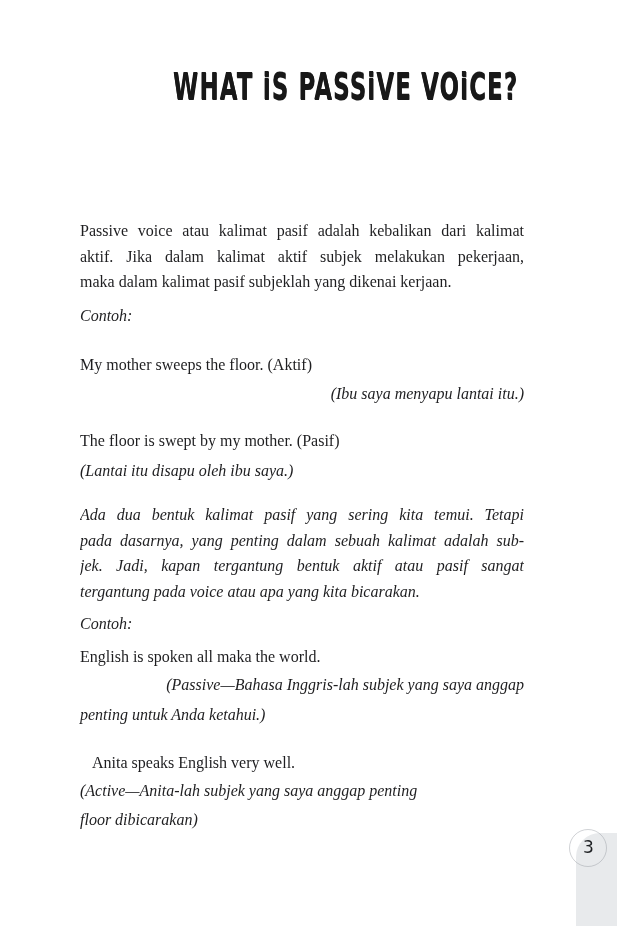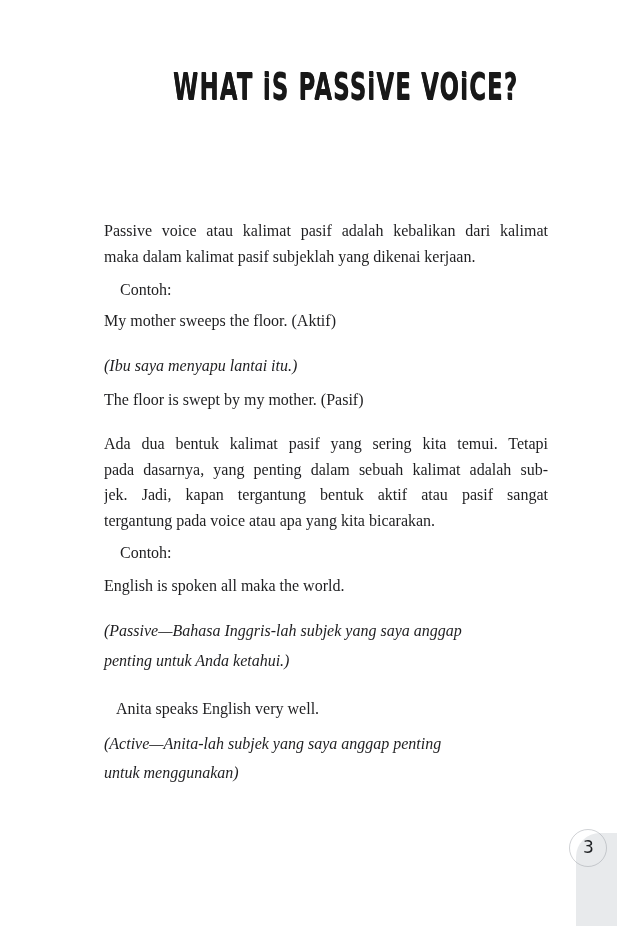--- a/index.html
+++ b/index.html
@@ -31,49 +31,49 @@
     letter-spacing: 2px;
     color: #181818;
     transform: scaleX(0.6);
     transform-origin: center;
     white-space: nowrap;
     text-shadow: 0.5px 0.5px 0 #181818;
   }
   
   .content {
     position: absolute;
-    left: 104px;
+    left: 80px;
     top: 218px;
     width: 444px;
     font-size: 16px;
     line-height: 25.5px;
   }
   .jline {
     text-align: justify;
     text-align-last: justify;
     white-space: nowrap;
     overflow: hidden;
   }
   .jline.last {
     text-align-last: left;
   }
   .contoh {
-    margin-left: 16px;
+    font-style: italic;
   }
   .note {
     font-style: italic;
   }
-  .mt2  { margin-top: 9px; font-style: italic; }
-  .mt3  { margin-top: 20px; }
+  .mt2  { margin-top: 2px; font-style: italic; }
+  .mt3  { margin-top: 3px; text-align: right; }
   .mt4  { margin-top: 4px; }
   .mt7  { margin-top: 7px; }
   .mt8  { margin-top: 8px; }
-  .mt9  { margin-top: 5px; }
-  .mt19 { margin-top: 19px; }
-  .mt22 { margin-top: 8px; }
+  .mt9  { margin-top: 24px; }
+  .mt19 { margin-top: 19px; font-style: italic; }
+  .mt22 { margin-top: 22px; }
   .mt23 { margin-top: 23px; margin-left: 12px; }
   
   .page-tab {
     position: absolute;
     left: 576px;
     top: 833px;
     right: 0;
     bottom: 0;
     background: #e8eaec;
     border-top-left-radius: 24px;
@@ -102,46 +102,48 @@
 <div class="page">
 
   <div class="title-wrap">
     <span class="title-text">WHAT iS PASSiVE VOiCE?</span>
   </div>
 
   <div class="content">
 
     <div class="para">
       <div class="jline">Passive voice atau kalimat pasif adalah kebalikan dari kalimat</div>
+      <div class="jline">aktif. Jika dalam kalimat aktif subjek melakukan pekerjaan,</div>
       <div class="jline last">maka dalam kalimat pasif subjeklah yang dikenai kerjaan.</div>
     </div>
 
     <div class="contoh mt8">Contoh:</div>
 
     <div class="sentence mt9">My mother sweeps the floor. (Aktif)</div>
     <div class="note mt3">(Ibu saya menyapu lantai itu.)</div>
 
     <div class="sentence mt22">The floor is swept by my mother. (Pasif)</div>
+    <div class="note mt4">(Lantai itu disapu oleh ibu saya.)</div>
 
     <div class="para mt19">
       <div class="jline">Ada dua bentuk kalimat pasif yang sering kita temui. Tetapi</div>
       <div class="jline">pada dasarnya, yang penting dalam sebuah kalimat adalah sub-</div>
       <div class="jline">jek. Jadi, kapan tergantung bentuk aktif atau pasif sangat</div>
       <div class="jline last">tergantung pada voice atau apa yang kita bicarakan.</div>
     </div>
 
     <div class="contoh mt7">Contoh:</div>
 
     <div class="sentence mt7">English is spoken all maka the world.</div>
     <div class="note mt3">(Passive—Bahasa Inggris-lah subjek yang saya anggap</div>
     <div class="note mt4">penting untuk Anda ketahui.)</div>
 
     <div class="sentence mt23">Anita speaks English very well.</div>
     <div class="note mt2">(Active—Anita-lah subjek yang saya anggap penting</div>
-    <div class="note mt4">untuk menggunakan)</div>
+    <div class="note mt4">floor dibicarakan)</div>
 
   </div>
 
   <div class="page-tab">
     <div class="corner-arc"></div>
     <span class="pnum">3</span>
   </div>
 
 </div>
 

